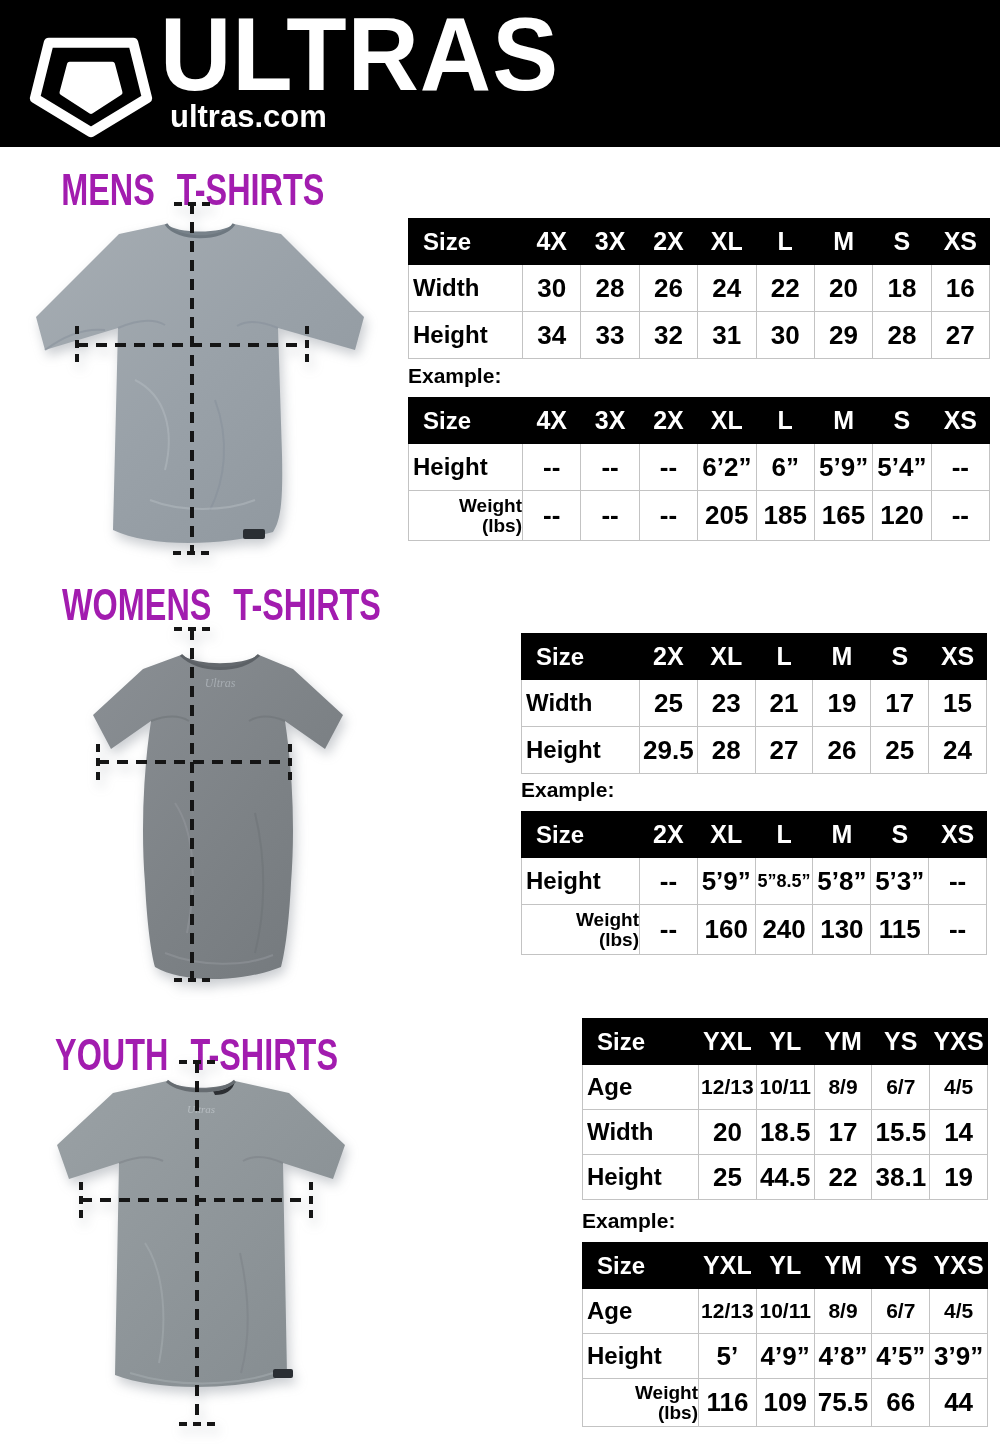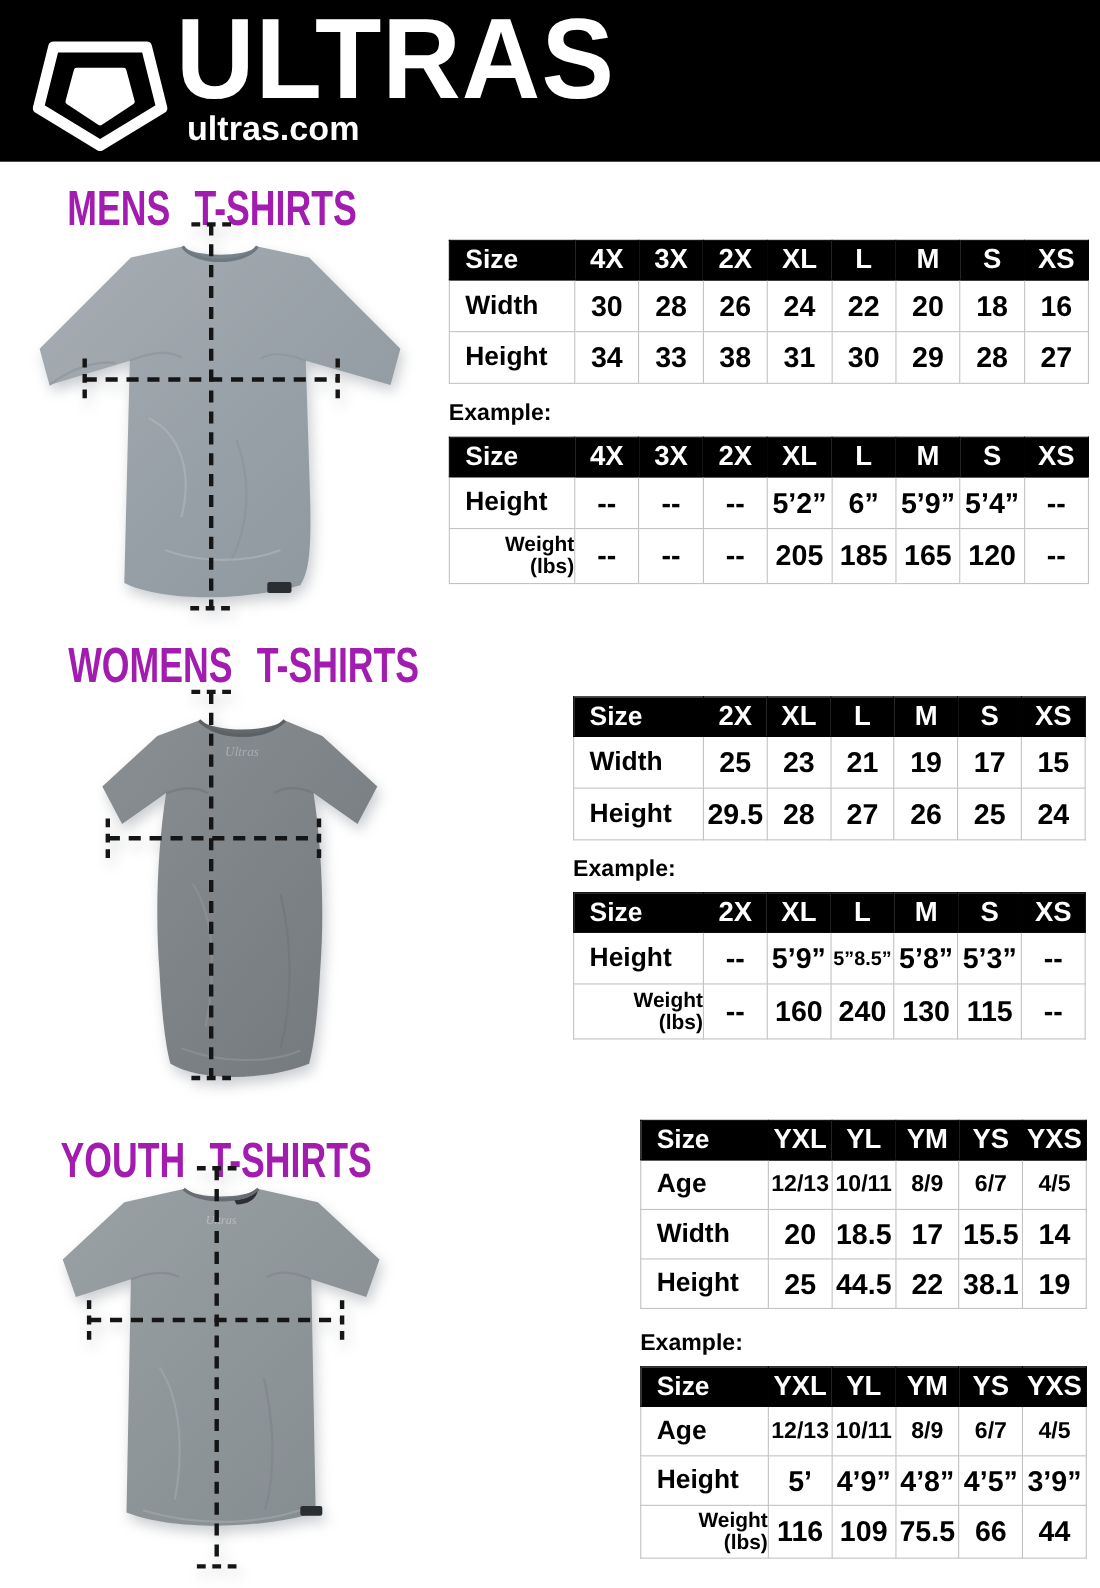--- a/index.html
+++ b/index.html
@@ -27,23 +27,23 @@
   .tee { position:absolute; filter:drop-shadow(3px 6px 6px rgba(100,110,120,.35)); }
   .tee-mens   { left:15px;  top:200px; width:370px; height:365px; }
   .tee-womens { left:45px;  top:623px; width:350px; height:370px; }
   .tee-youth  { left:15px;  top:1053px; width:380px; height:380px; }
 
   
   table { position:absolute; border-collapse:collapse; table-layout:fixed; background:#fff; }
   th, td { border:1px solid #c3c3c3; font-weight:bold; text-align:center; padding:0; color:#000; }
   thead th { background:#000; color:#fff; border-color:#000; font-size:25px; }
   thead th.lc { text-align:left; padding-left:14px; font-size:24px; }
-  tbody th.lc { text-align:left; padding-left:14px; font-size:24px; background:#fff; }
+  tbody th.lc { text-align:left; padding-left:4px; font-size:24px; background:#fff; }
   tbody td { font-size:26px; }
-  thead tr { height:36px; }
+  thead tr { height:46px; }
   tbody tr { height:47px; }
   tr.two-line { height:50px; }
   tr.two-line th.lc { font-size:19px; line-height:1.05;text-align:right; }
   tr.small-row td { font-size:21px; }
   td.sm { font-size:18px; }
 
   .t8 { width:582px; } .t8 th:first-child { width:114px; }
   .t6 { width:466px; } .t6 th:first-child { width:118px; }
   .t5 { width:406px; } .t5 th:first-child { width:116px; }
   .t5 tbody tr { height:45px; }
@@ -133,21 +133,21 @@
           <td>24</td>
           <td>22</td>
           <td>20</td>
           <td>18</td>
           <td>16</td>
         </tr>
         <tr>
           <th class="lc">Height</th>
           <td>34</td>
           <td>33</td>
-          <td>38</td>
+          <td>32</td>
           <td>31</td>
           <td>30</td>
           <td>29</td>
           <td>28</td>
           <td>27</td>
         </tr>
       </tbody>
     </table>
   <div id="mens-example-label" class="example-label">Example:</div>
   <table id="mens-example-table" class="t8">
@@ -163,21 +163,21 @@
           <th class="ch">S</th>
           <th class="ch">XS</th>
         </tr>
       </thead>
       <tbody>
         <tr>
           <th class="lc">Height</th>
           <td>--</td>
           <td>--</td>
           <td>--</td>
-          <td>5’2”</td>
+          <td>6’2”</td>
           <td>6”</td>
           <td>5’9”</td>
           <td>5’4”</td>
           <td>--</td>
         </tr>
         <tr class="two-line ">
           <th class="lc">Weight<br>(lbs)</th>
           <td>--</td>
           <td>--</td>
           <td>--</td>

